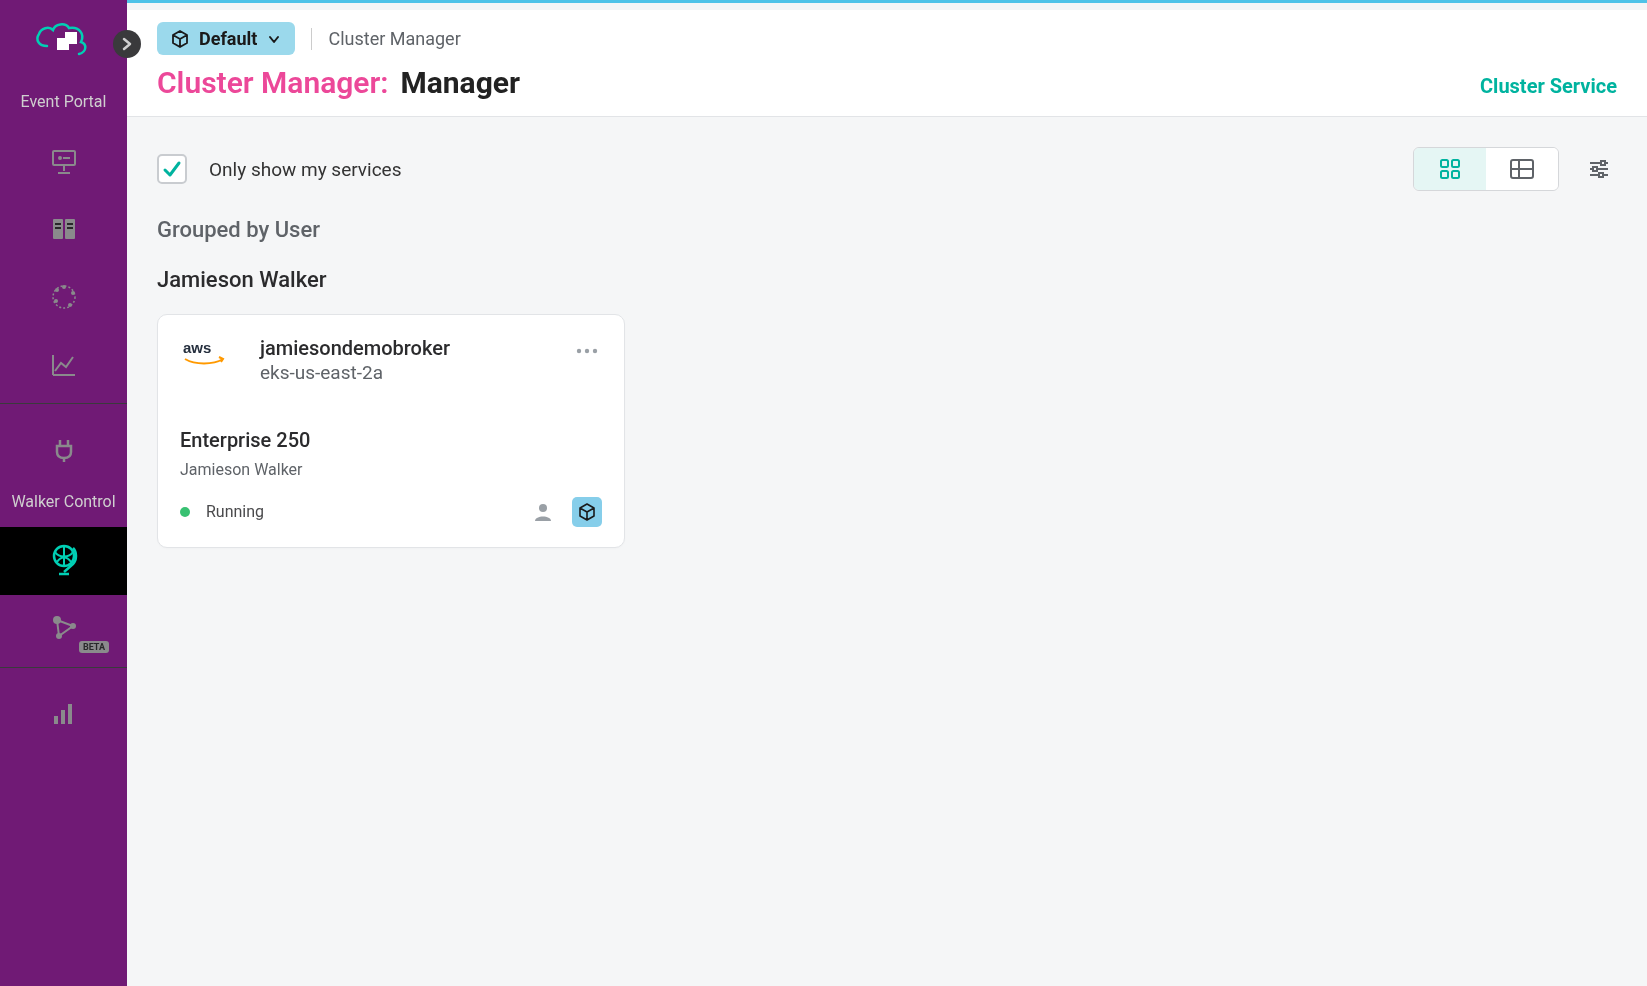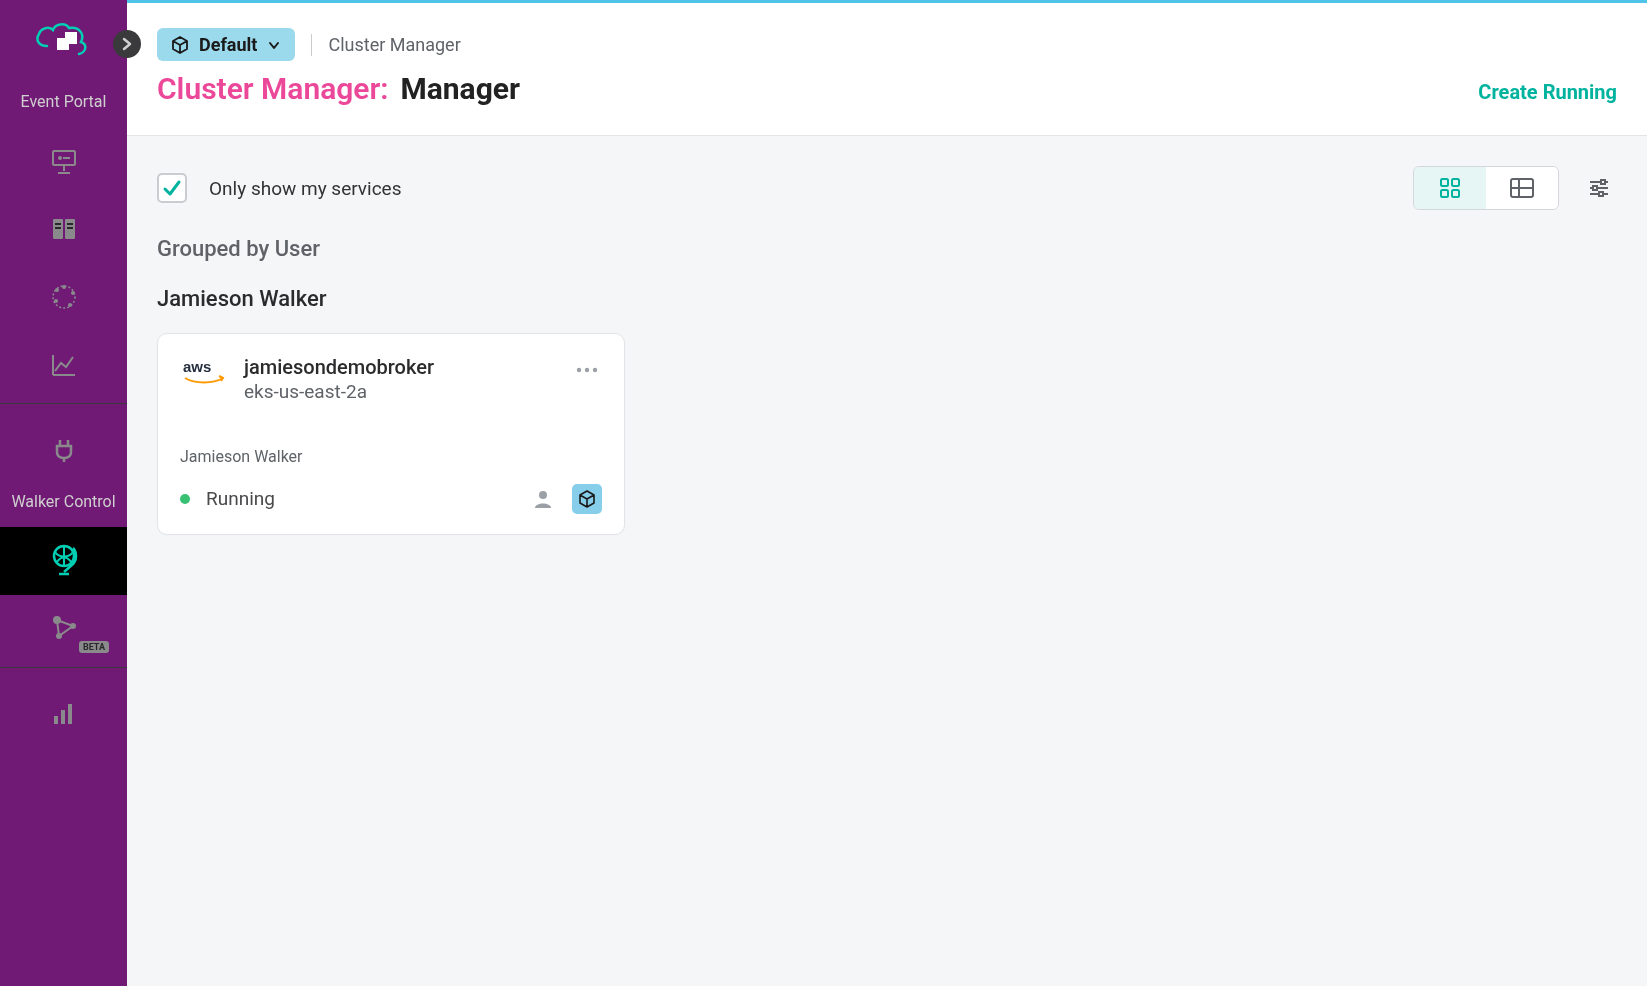--- a/index.html
+++ b/index.html
@@ -11,21 +11,21 @@
 .logo { width: 70px; height: 50px; margin-bottom: 24px; display: flex; align-items: center; justify-content: center; }
 .sidebar-section-label { color: #cfcfcf; font-size: 16px; font-weight: 400; margin-bottom: 16px; text-align: center; width: 100%; }
 .sidebar-item { width: 100%; height: 68px; display: flex; align-items: center; justify-content: center; cursor: pointer; position: relative; }
 .sidebar-item.active { background: #000; }
 .sidebar-divider { width: 100%; height: 1px; background: #3a3a3c; margin: 4px 0 12px 0; }
 .expand-toggle { position: absolute; top: 30px; left: 113px; width: 28px; height: 28px; background: #3a3a3c; border-radius: 50%; display: flex; align-items: center; justify-content: center; cursor: pointer; z-index: 5; }
 
 
 .main { flex: 1; display: flex; flex-direction: column; background: #f5f6f7; }
 .topbar-accent { height: 3px; background: #4fc3e8; width: 100%; }
-.header { background: #fff; padding: 13px 30px; }
+.header { background: #fff; padding: 0 30px; margin-top: 7px; }
 .header-row1 { display: flex; align-items: center; gap: 16px; padding-top: 12px; padding-bottom: 10px; }
 .ws-pill { background: #9bd9ec; border-radius: 6px; padding: 6px 14px; display: flex; align-items: center; gap: 10px; cursor: pointer; }
 .ws-pill .label { font-weight: 700; font-size: 18px; color: #1a1a1a; }
 .breadcrumb-sep { width: 1px; height: 22px; background: #ccc; }
 .breadcrumb { color: #5f6368; font-size: 18px; }
 .header-row2 { display: flex; align-items: baseline; justify-content: space-between; padding-bottom: 16px; }
 .page-title { display: flex; align-items: baseline; gap: 12px; font-size: 30px; }
 .page-title .prefix { color: #ec4899; font-weight: 600; }
 .page-title .main-title { color: #222; font-weight: 700; }
 .create-btn { color: #00b39f; font-weight: 700; font-size: 20px; cursor: pointer; }
@@ -42,32 +42,32 @@
 .view-toggle { display: flex; border: 1px solid #d5d7da; border-radius: 6px; overflow: hidden; }
 .view-btn { width: 72px; height: 42px; display: flex; align-items: center; justify-content: center; cursor: pointer; background: #fff; }
 .view-btn.active { background: #e5f6f4; }
 .settings-btn { width: 36px; height: 36px; display: flex; align-items: center; justify-content: center; cursor: pointer; }
 
 .group-header { font-size: 22px; color: #5f6368; font-weight: 500; margin-bottom: 25px; }
 .user-header { font-size: 22px; color: #2b2b2d; font-weight: 500; margin-bottom: 22px; }
 
 
 .card { width: 468px; background: #fff; border: 1px solid #e2e4e7; border-radius: 10px; padding: 20px 22px; box-shadow: 0 1px 2px rgba(0,0,0,0.02); }
-.card-top { display: flex; align-items: flex-start; gap: 16px; position: relative; margin-bottom: 42px; }
+.card-top { display: flex; align-items: flex-start; gap: 32px; position: relative; margin-bottom: 42px; }
 .provider-logo { width: 48px; display: flex; flex-direction: column; align-items: center; justify-content: center; padding-top: 4px; }
 .card-titles { flex: 1; }
 .card-name { font-size: 20px; color: #2b2b2d; font-weight: 500; line-height: 1.3; }
 .card-sub { font-size: 19px; color: #5f6368; line-height: 1.3; }
 .card-menu { cursor: pointer; padding: 4px; }
 .card-plan { font-size: 20px; color: #2b2b2d; font-weight: 500; margin-bottom: 8px; }
 .card-owner { font-size: 16px; color: #5f6368; margin-bottom: 18px; }
 .card-bottom { display: flex; align-items: center; justify-content: space-between; }
 .status { display: flex; align-items: center; gap: 16px; }
 .status-dot { width: 10px; height: 10px; border-radius: 50%; background: #38c172; }
-.status-text { font-size: 19px; color: #4a4a4c; }
+.status-text { font-size: 16px; color: #4a4a4c; }
 .card-actions { display: flex; align-items: center; gap: 14px; }
 .icon-btn-sm { width: 30px; height: 30px; border-radius: 5px; display: flex; align-items: center; justify-content: center; cursor: pointer; }
 .icon-btn-sm.highlight { background: #86ceea; }
 </style>
 </head>
 <body>
 
 <div class="app">
 
   <div class="sidebar">
@@ -184,21 +184,21 @@
         </div>
         <div class="breadcrumb-sep"></div>
         <div class="breadcrumb">Cluster Manager</div>
       </div>
 
       <div class="header-row2">
         <div class="page-title">
           <span class="prefix">Cluster Manager:</span>
           <span class="main-title">Manager</span>
         </div>
-        <div class="create-btn">Create Running</div>
+        <div class="create-btn">Cluster Service</div>
       </div>
     </div>
 
     <div class="content">
       <div class="toolbar">
 
         <div class="checkbox">
           <svg width="20" height="20" viewBox="0 0 20 20">
             <path d="M3 11 L8 16 L17 4" fill="none" stroke="#00b39f" stroke-width="3" stroke-linecap="round" stroke-linejoin="round"></path>
           </svg>
@@ -251,20 +251,21 @@
           </div>
           <div class="card-menu">
             <svg width="22" height="6" viewBox="0 0 22 6">
               <circle cx="3" cy="3" r="2.2" fill="#9aa0a6"></circle>
               <circle cx="11" cy="3" r="2.2" fill="#9aa0a6"></circle>
               <circle cx="19" cy="3" r="2.2" fill="#9aa0a6"></circle>
             </svg>
           </div>
         </div>
 
+        <div class="card-plan">Enterprise 250</div>
         <div class="card-owner">Jamieson Walker</div>
 
         <div class="card-bottom">
           <div class="status">
             <div class="status-dot"></div>
             <div class="status-text">Running</div>
           </div>
           <div class="card-actions">
             <div class="icon-btn-sm">
               <svg width="22" height="22" viewBox="0 0 22 22">

